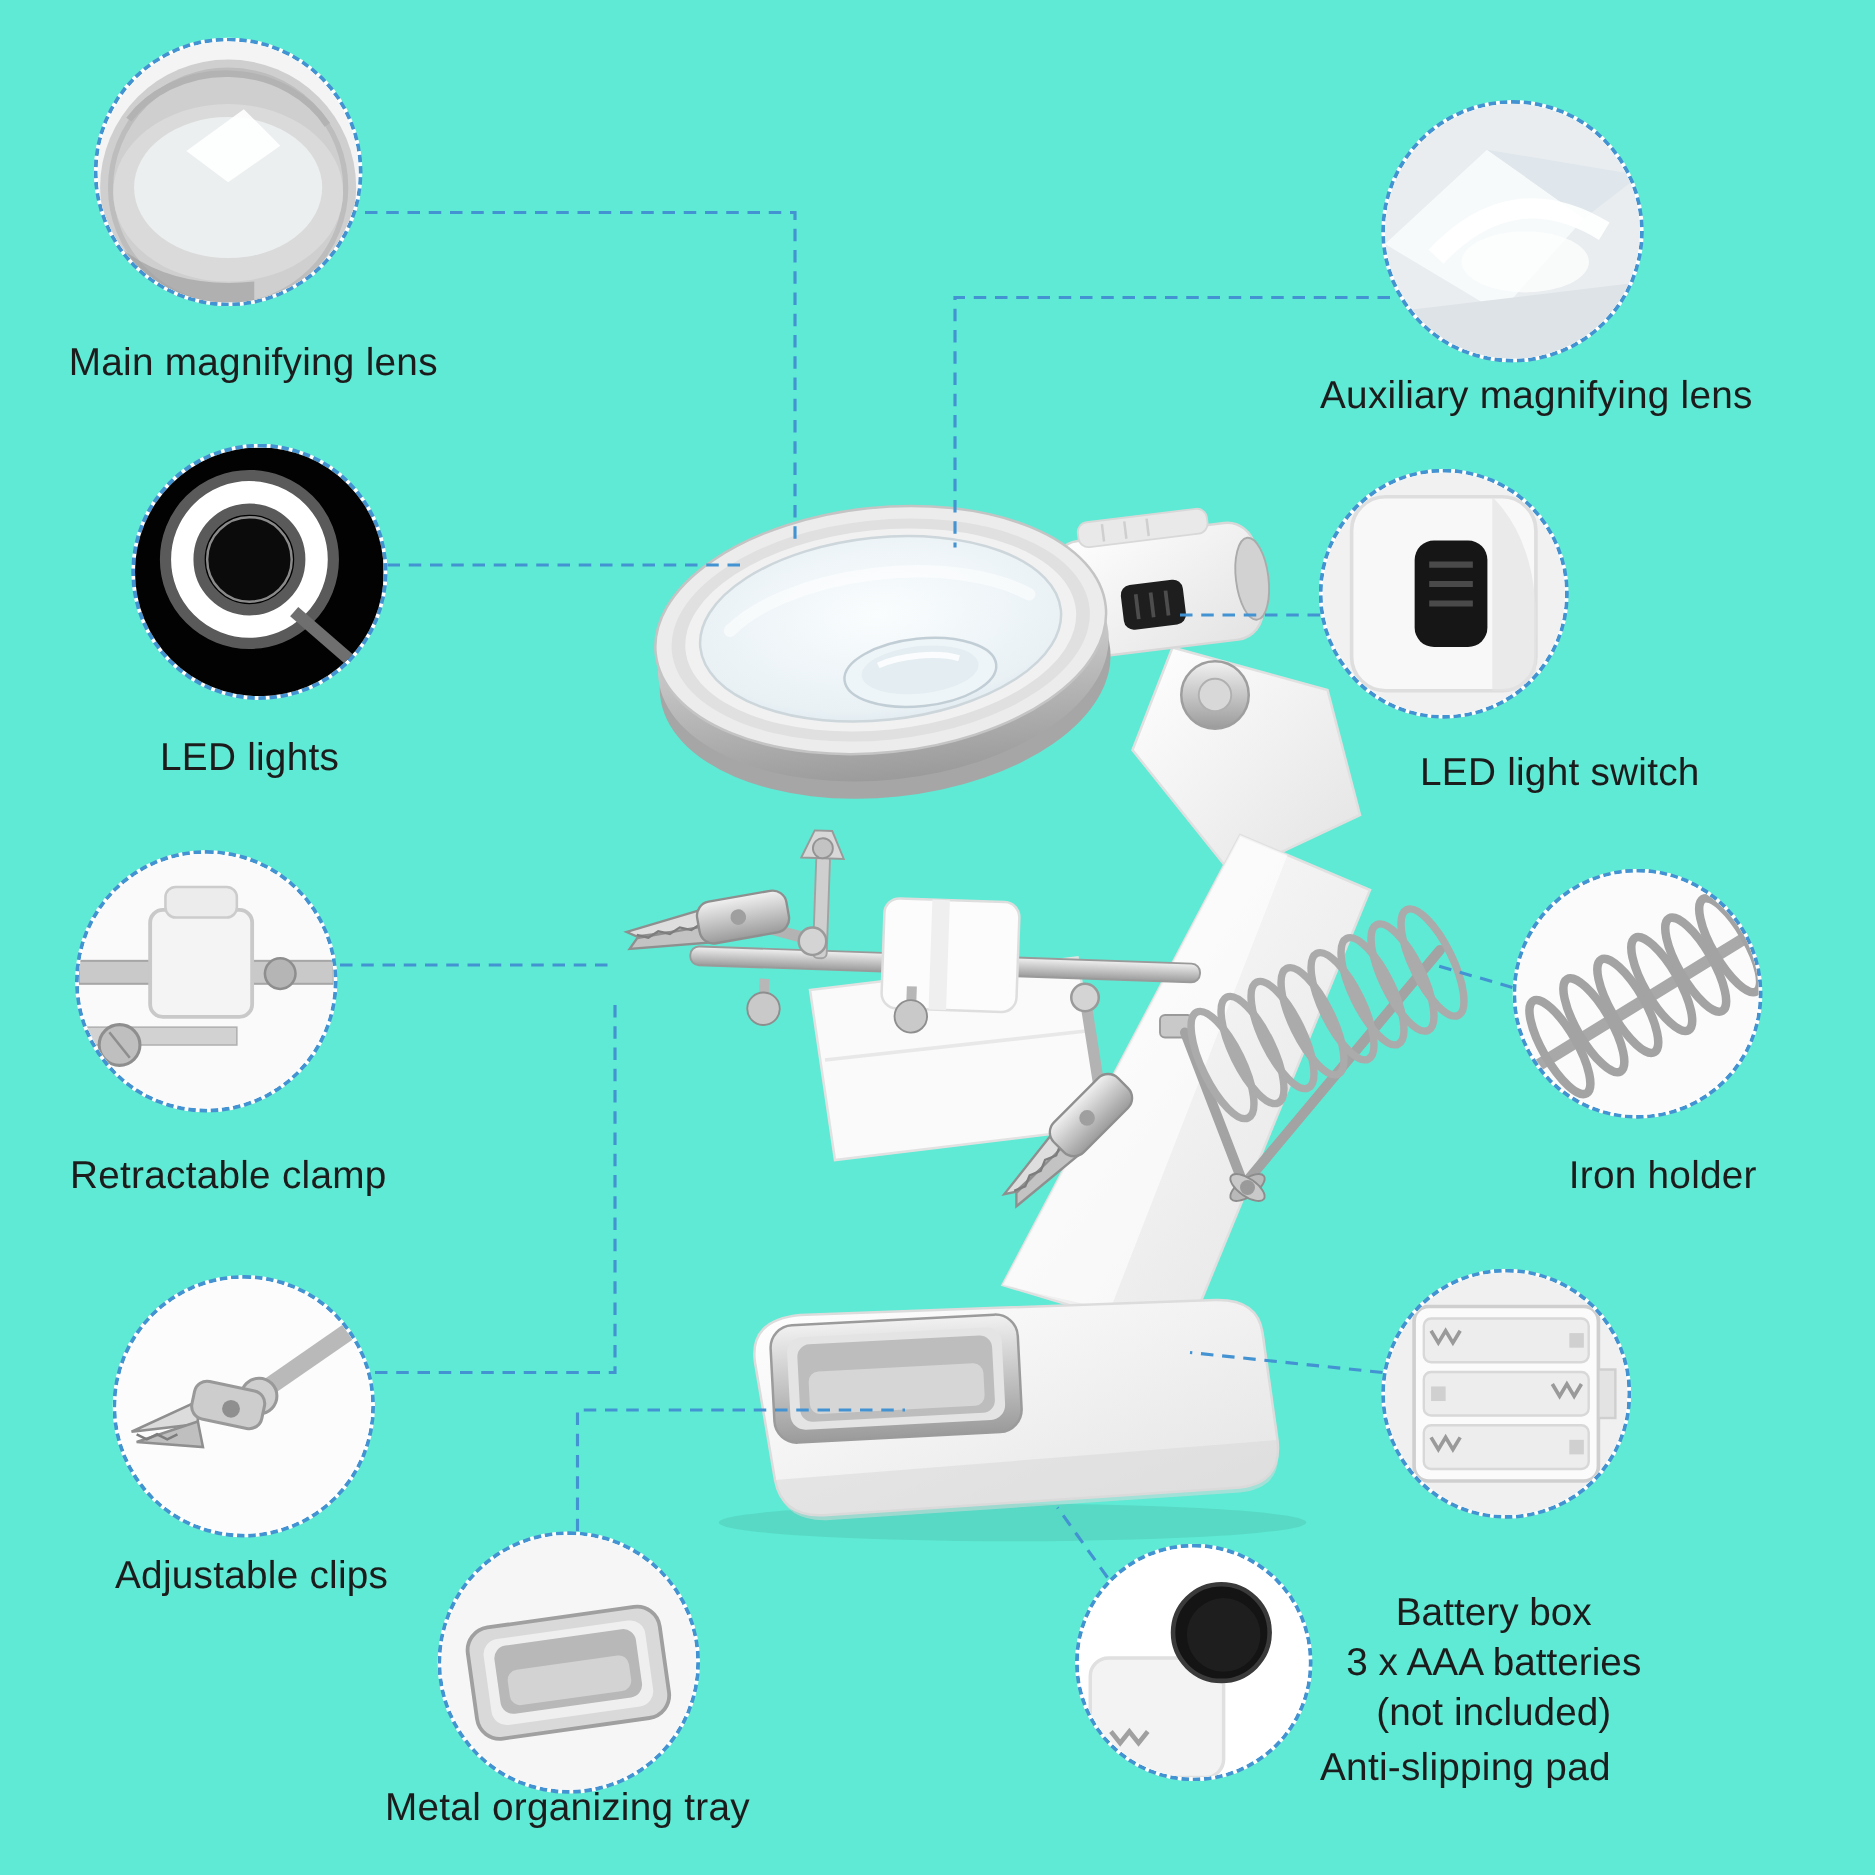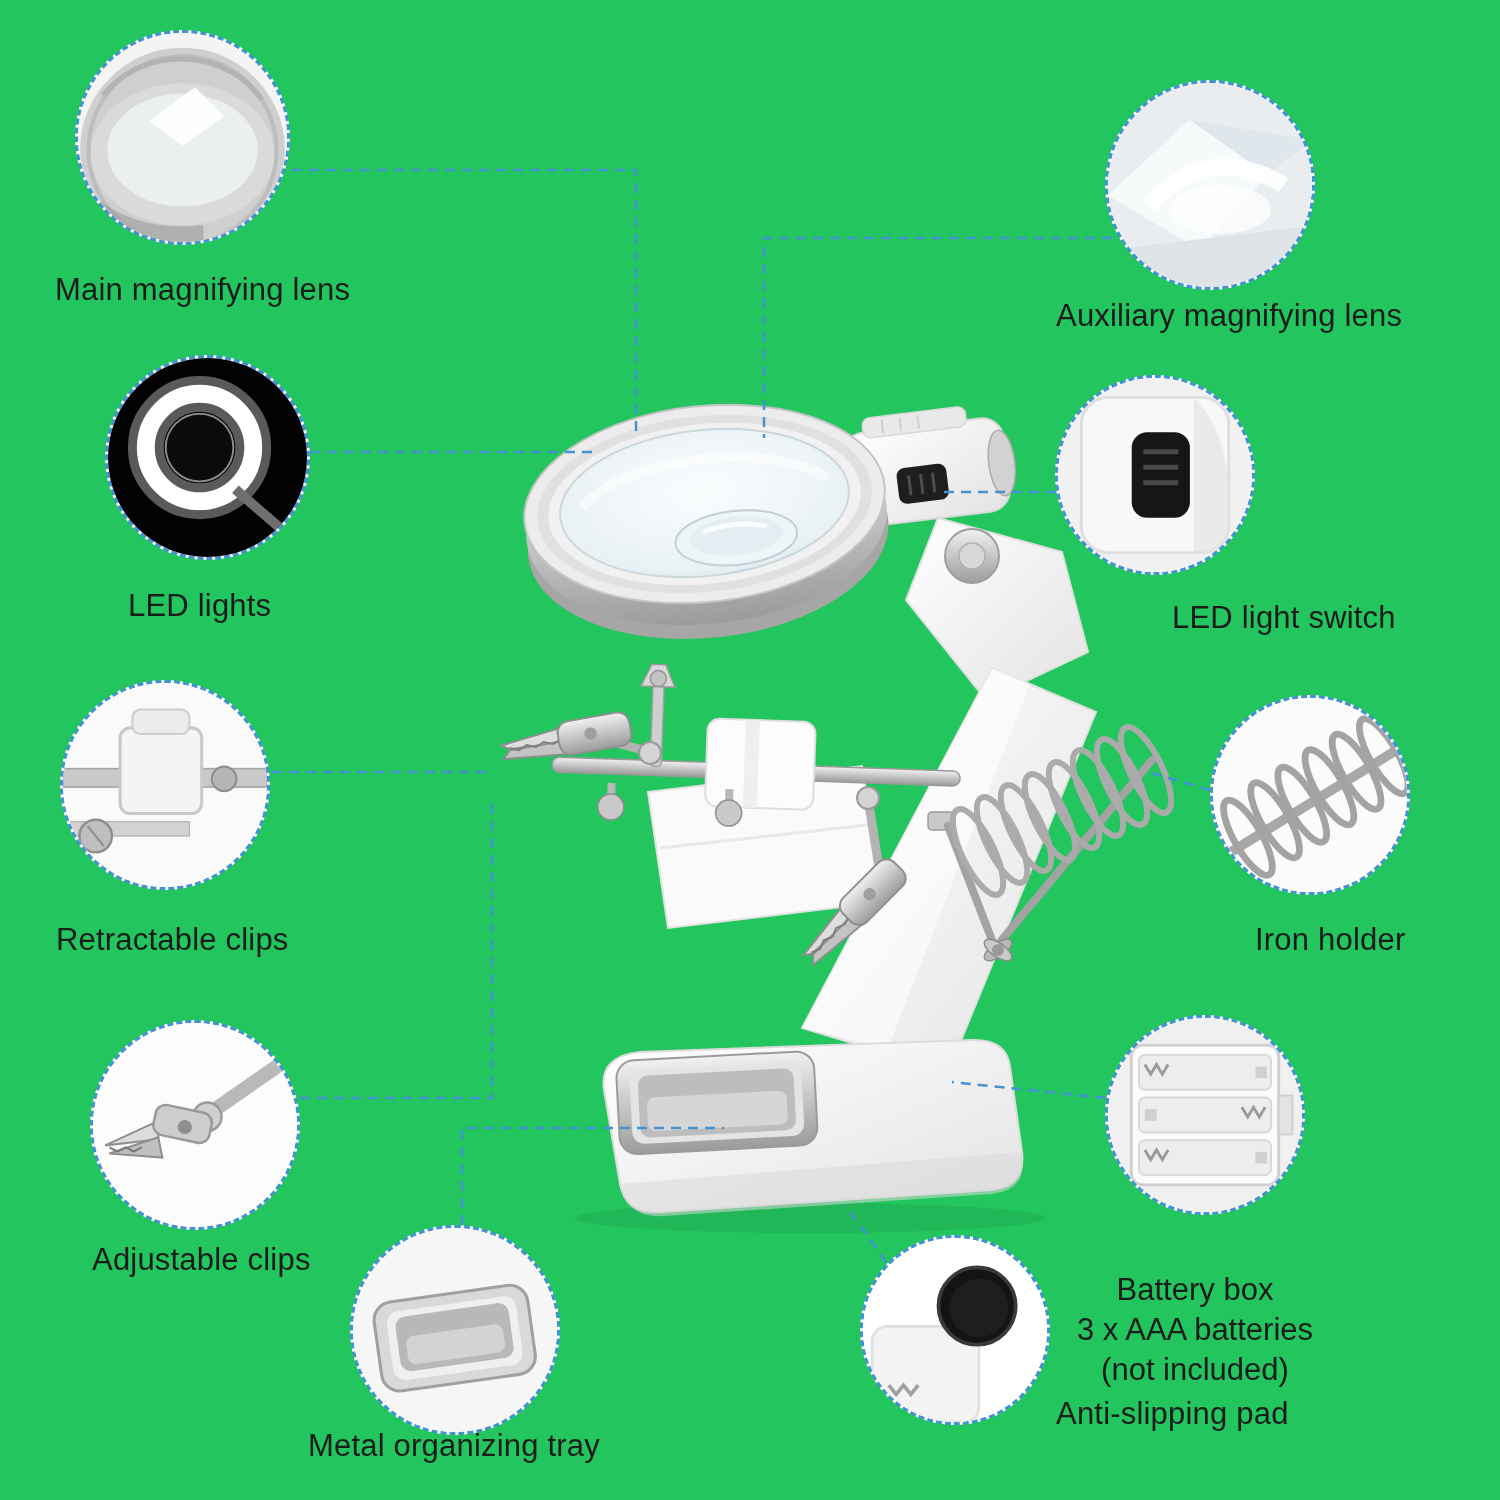--- a/index.html
+++ b/index.html
@@ -1,17 +1,17 @@
 <!DOCTYPE html>
 <html><head>
 <meta charset="utf-8">
 <style>
   html,body{margin:0;padding:0;background:#ffffff;}
   .page{
-    position:relative;width:1500px;height:1500px;background:#22c55e;
+    position:relative;width:1500px;height:1500px;background:#5eead4;
     font-family:"Liberation Sans", sans-serif;overflow:hidden;
   }
   .callout{
     position:absolute;border:3px dashed #4392d2;border-radius:50%;
     overflow:hidden;background:#ffffff;box-sizing:border-box;
   }
   .callout svg{display:block;width:100%;height:100%;}
   .label{
     position:absolute;font-size:31px;color:#1c1c1c;white-space:nowrap;
     letter-spacing:.2px;
@@ -198,21 +198,21 @@
       <rect width="100" height="100" fill="#fafafa"></rect>
       <rect x="0" y="42" width="100" height="9" fill="#c9c9c9" stroke="#a6a6a6" stroke-width="0.8"></rect>
       <rect x="0" y="68" width="62" height="7" fill="#d2d2d2" stroke="#b0b0b0" stroke-width="0.6"></rect>
       <rect x="28" y="22" width="40" height="42" rx="5" fill="#f4f4f4" stroke="#c9c9c9" stroke-width="1.5"></rect>
       <rect x="34" y="13" width="28" height="12" rx="4" fill="#ececec" stroke="#cccccc" stroke-width="1"></rect>
       <circle cx="16" cy="75" r="8" fill="#bfbfbf" stroke="#8e8e8e" stroke-width="1.2"></circle>
       <line x1="12" y1="70" x2="20" y2="80" stroke="#8e8e8e" stroke-width="1"></line>
       <circle cx="79" cy="47" r="6" fill="#b5b5b5" stroke="#8e8e8e" stroke-width="1"></circle>
     </svg>
   </div>
-  <div class="label" style="left:56px;top:922px;">Retractable clips</div>
+  <div class="label" style="left:56px;top:922px;">Retractable clamp</div>
 
   <div class="callout" style="left:90px;top:1020px;width:210px;height:210px;">
     <svg viewBox="0 0 100 100">
       <rect width="100" height="100" fill="#fcfcfc"></rect>
       <line x1="95" y1="18" x2="56" y2="45" stroke="#b9b9b9" stroke-width="7"></line>
       <circle cx="56" cy="46" r="7" fill="#cfcfcf" stroke="#999999" stroke-width="1.2"></circle>
       <polygon points="32,48 6,60 32,57" fill="#dcdcdc" stroke="#8f8f8f" stroke-width="1"></polygon>
       <polygon points="32,56 8,64 34,66" fill="#bfbfbf" stroke="#8f8f8f" stroke-width="1"></polygon>
       <rect x="30" y="42" width="28" height="15" rx="5" fill="#cdcdcd" stroke="#999999" stroke-width="1.2" transform="rotate(12 44 49)"></rect>
       <circle cx="45" cy="51" r="3.5" fill="#8f8f8f"></circle>
@@ -250,21 +250,21 @@
     <svg viewBox="0 0 100 100">
       <rect width="100" height="100" fill="#f1f1f1"></rect>
       <rect x="12" y="10" width="76" height="80" rx="14" fill="#f8f8f8" stroke="#dedede" stroke-width="1.5"></rect>
       <path d="M 70 10 Q 90 30 88 70 L 88 90 L 70 90 Z" fill="#e4e4e4" opacity="0.7"></path>
       <rect x="38" y="28" width="30" height="44" rx="8" fill="#161616"></rect>
       <line x1="44" y1="38" x2="62" y2="38" stroke="#4a4a4a" stroke-width="2.5"></line>
       <line x1="44" y1="46" x2="62" y2="46" stroke="#4a4a4a" stroke-width="2.5"></line>
       <line x1="44" y1="54" x2="62" y2="54" stroke="#4a4a4a" stroke-width="2.5"></line>
     </svg>
   </div>
-  <div class="label" style="left:1136px;top:600px;margin-left:36px;">LED light switch</div>
+  <div class="label" style="left:1136px;top:600px;">LED light switch</div>
 
   <div class="callout" style="left:1210px;top:695px;width:200px;height:200px;">
     <svg viewBox="0 0 100 100">
       <rect width="100" height="100" fill="#fbfbfb"></rect>
       <line x1="5" y1="82" x2="96" y2="26" stroke="#a8a8a8" stroke-width="5"></line>
       <g fill="none" stroke="#a3a3a3" stroke-width="3.5">
         <ellipse cx="18" cy="72" rx="7" ry="22" transform="rotate(-30 18 72)"></ellipse>
         <ellipse cx="32" cy="63" rx="7" ry="22" transform="rotate(-30 32 63)"></ellipse>
         <ellipse cx="46" cy="55" rx="7" ry="22" transform="rotate(-30 46 55)"></ellipse>
         <ellipse cx="60" cy="46" rx="7" ry="22" transform="rotate(-30 60 46)"></ellipse>

